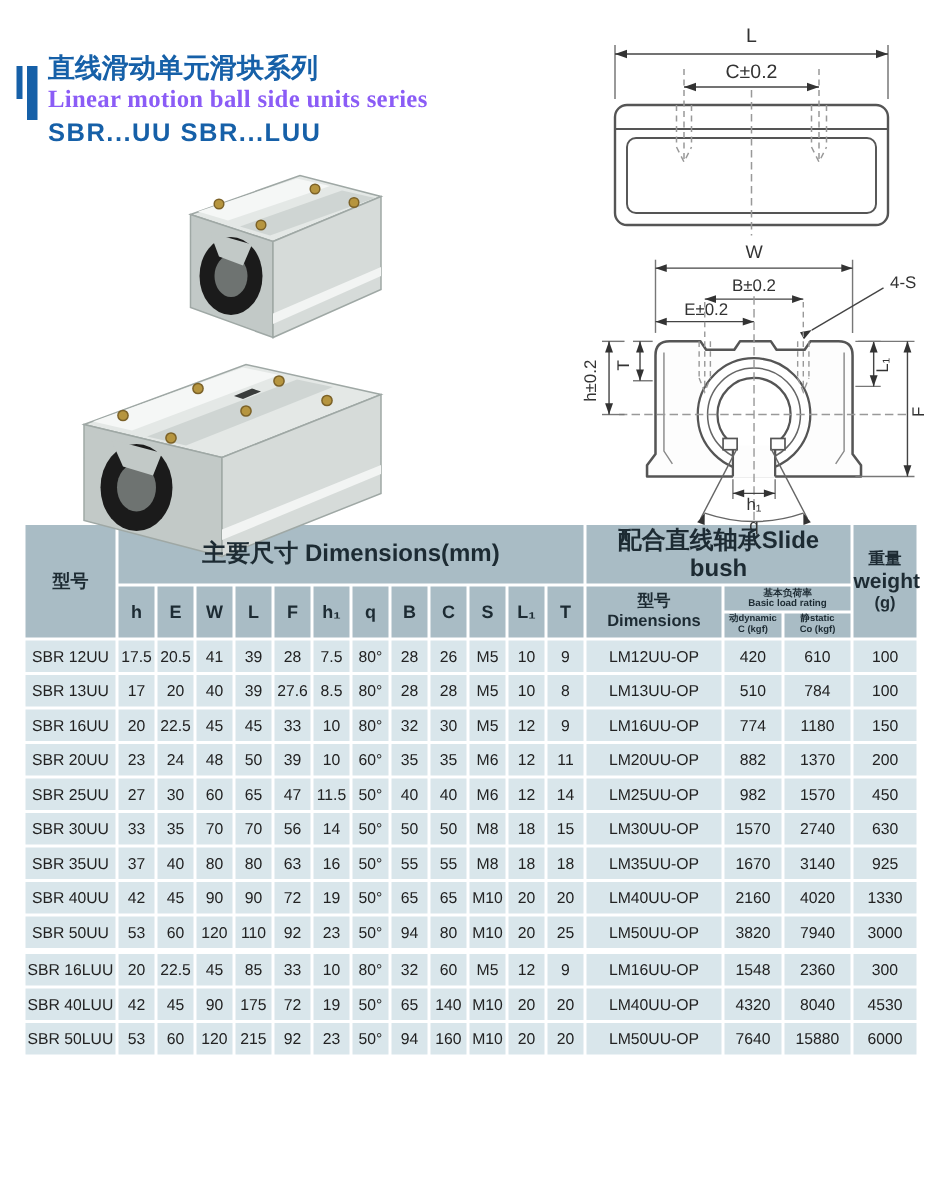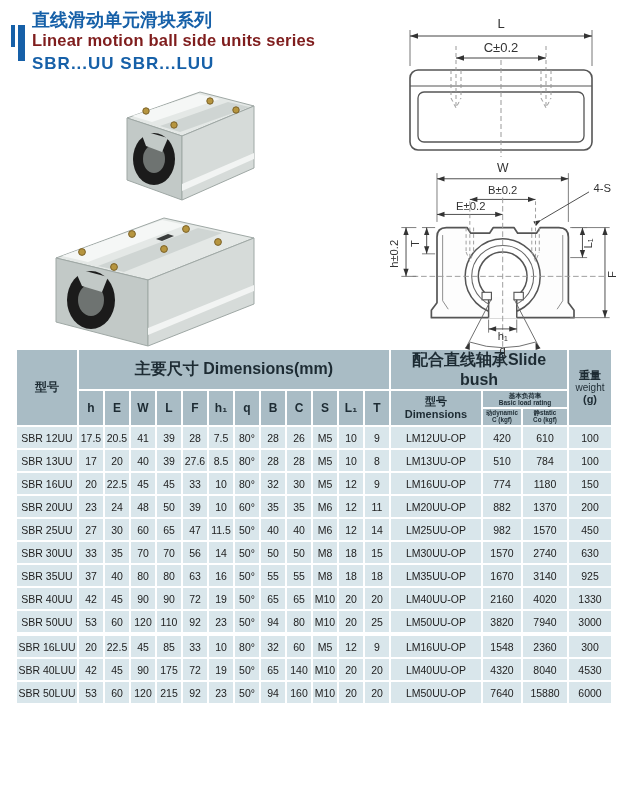--- a/index.html
+++ b/index.html
@@ -8,27 +8,27 @@
     font-family:"Liberation Sans","DejaVu Sans",sans-serif;
     color:#222;
   }
   .page{width:628px;height:800px;background:#fff;position:relative;}
 
   
   .top{display:flex;padding:10px 2px 0 10px;height:348px;box-sizing:border-box;}
   .left-col{width:378px;}
   .right-col{width:238px;}
 
-  .brand{display:flex;align-items:flex-end;}
+  .brand{display:flex;align-items:center;margin-top:25px;}
   .mark{position:relative;width:22px;height:50px;margin-top:3px;}
   .mark .bar1{position:absolute;left:1px;top:1px;width:4px;height:22px;background:#1660a8;}
   .mark .bar2{position:absolute;left:8px;top:1px;width:7px;height:36px;background:#1660a8;}
   .titles{line-height:1.18;}
   .title-zh{font-size:18px;font-weight:bold;color:#1660a8;}
-  .title-en{font-size:16.5px;font-weight:bold;color:#7f1d1d;letter-spacing:.2px;}
+  .title-en{font-size:16.5px;font-weight:bold;color:#8b5cf6;letter-spacing:.2px;font-family:Liberation Serif, serif;}
   .title-series{font-size:17px;font-weight:bold;color:#1660a8;margin-top:3px;letter-spacing:1px;}
 
   .photos{margin-top:6px;}
   .photo-small{margin-left:92px;display:block;}
   .photo-large{margin-left:26px;margin-top:-4px;display:block;}
 
   .diag{display:block;}
 
   
   table.spec{
@@ -39,21 +39,21 @@
   table.spec td{background:#d9e6eb;color:#222;font-size:10.5px;text-align:center;padding:0;height:21px;white-space:nowrap;overflow:hidden;}
   .t1{margin-top:8px;}
   .t2{margin-top:22px;}
   th.h-model{font-size:12px;}
   th.h-group{font-size:16px;height:24px;}
   th.h-dim{font-size:12px;height:34px;font-weight:600;}
   th.h-desig{font-size:11px;font-weight:600;line-height:1.15;}
   th.h-load{font-size:6.5px;line-height:1.1;height:15px;font-weight:600;}
   th.h-load-sub{font-size:6.3px;line-height:1.1;height:15px;font-weight:600;}
   th.h-weight{font-size:11px;line-height:1.15;}
-  th.h-weight .en{font-size:10px;font-weight:400;}
+  th.h-weight .en{font-size:14px;font-weight:700;}
   td.model-cell{font-size:10.5px;}
 
   svg text{fill:#333;}
   .dimtxt{font-size:13px;}
   .dimtxt-s{font-size:12px;}
 </style>
 </head>
 <body>
 
 <div class="page">

